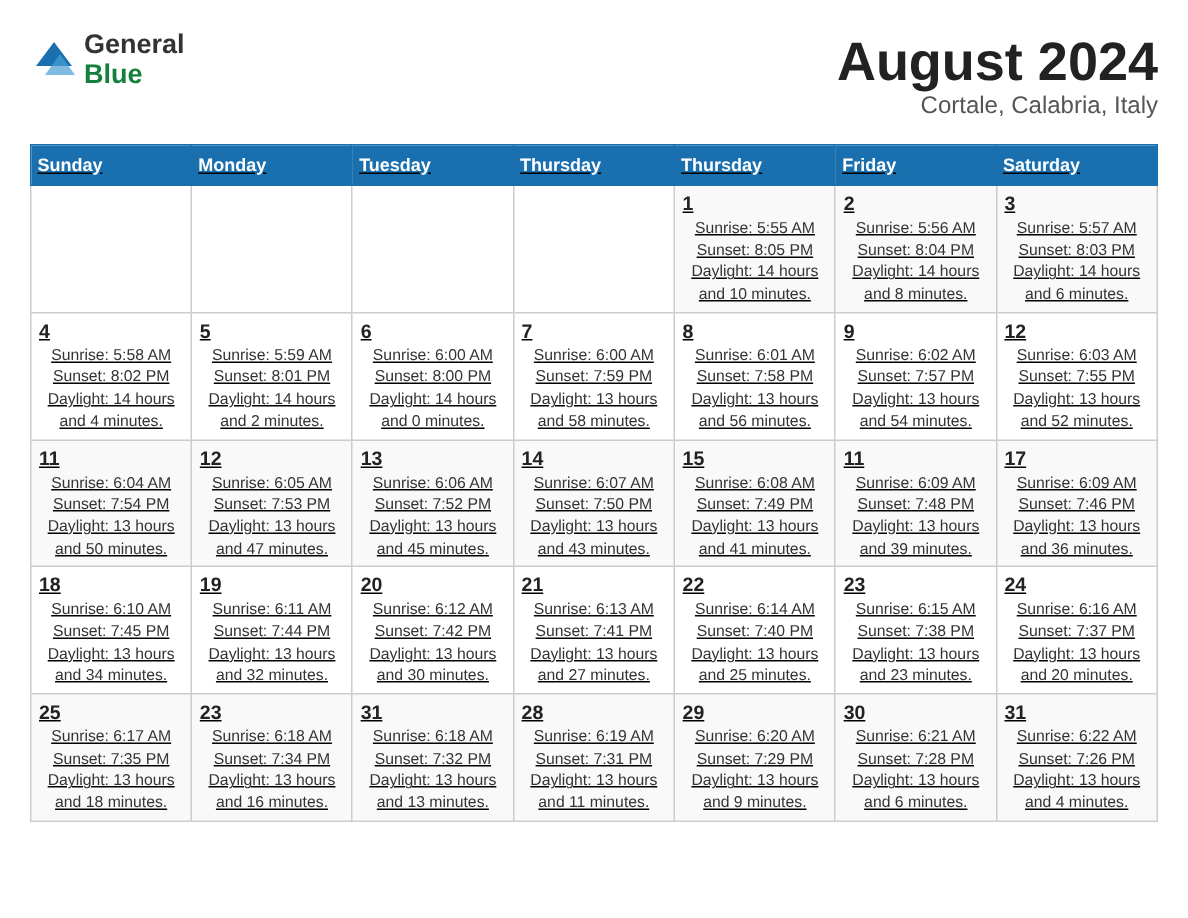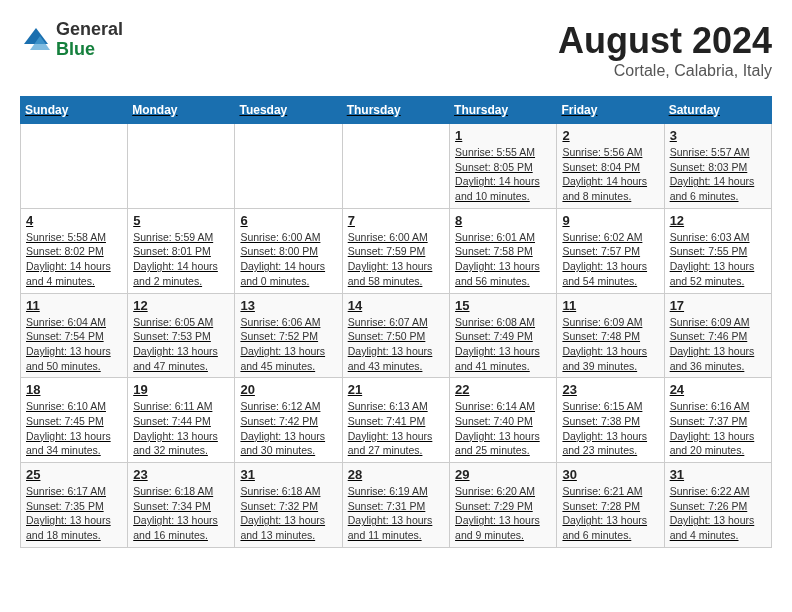--- a/index.html
+++ b/index.html
@@ -82,20 +82,21 @@
       font-weight: bold;
       font-size: 13px;
       color: #222;
       display: block;
       margin-bottom: 2px;
     }
     .day-info {
       color: #333;
       font-size: 10.5px;
       line-height: 1.4;
+      text-align: center;
     }
     .empty {
       background: #fff !important;
     }
   </style>
 </head>
 <body>
 
 <div class="header">
   <div class="logo">

